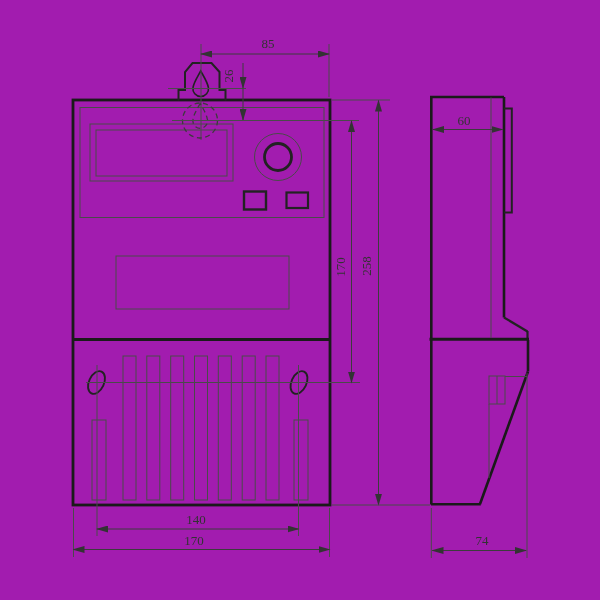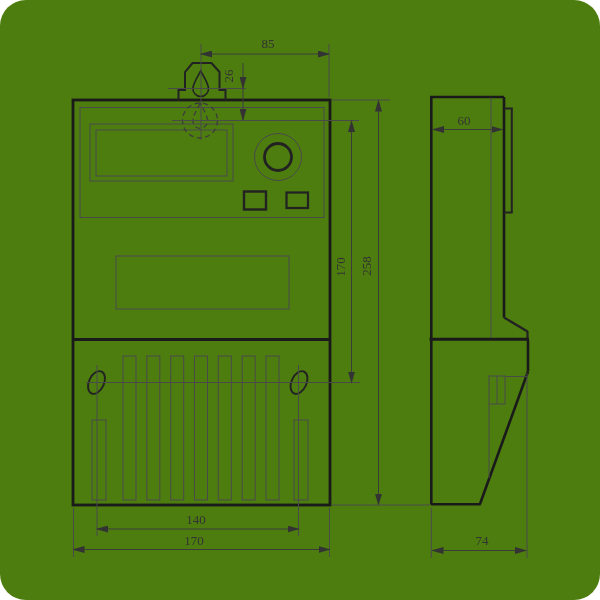--- a/index.html
+++ b/index.html
@@ -1,17 +1,17 @@
 <!DOCTYPE html>
 <html><head>
 <meta charset="utf-8">
 <style>
   html,body{margin:0;padding:0;background:#ffffff;}
-  .stage{position:relative;width:600px;height:600px;background:#4d7c0f;overflow:hidden;
-         font-family:"Liberation Serif", serif;border-radius:26px;}
+  .stage{position:relative;width:600px;height:600px;background:#a21caf;overflow:hidden;
+         font-family:"Liberation Serif", serif;}
   svg{position:absolute;left:0;top:0;}
   .thick{stroke:#1a1a1a;fill:none;}
   .med{stroke:#222222;fill:none;}
   .thin{stroke:#4a4a4a;fill:none;stroke-width:1;}
   .dim{stroke:#3c3c3c;fill:none;stroke-width:1;}
   .dashed{stroke:#3c3c3c;fill:none;stroke-width:1.3;stroke-dasharray:5 3.5;}
   text{font-family:"Liberation Serif", serif;font-size:13px;fill:#333333;text-anchor:middle;}
 </style>
 </head>
 <body>

